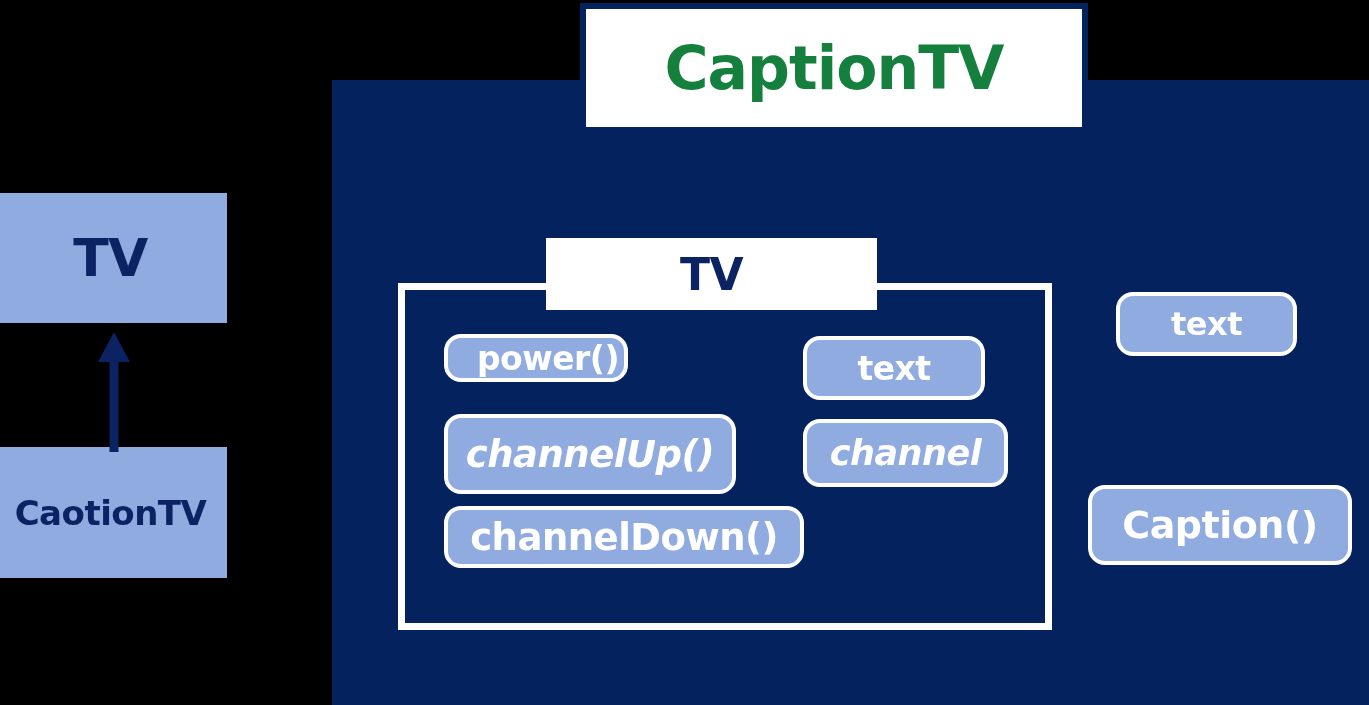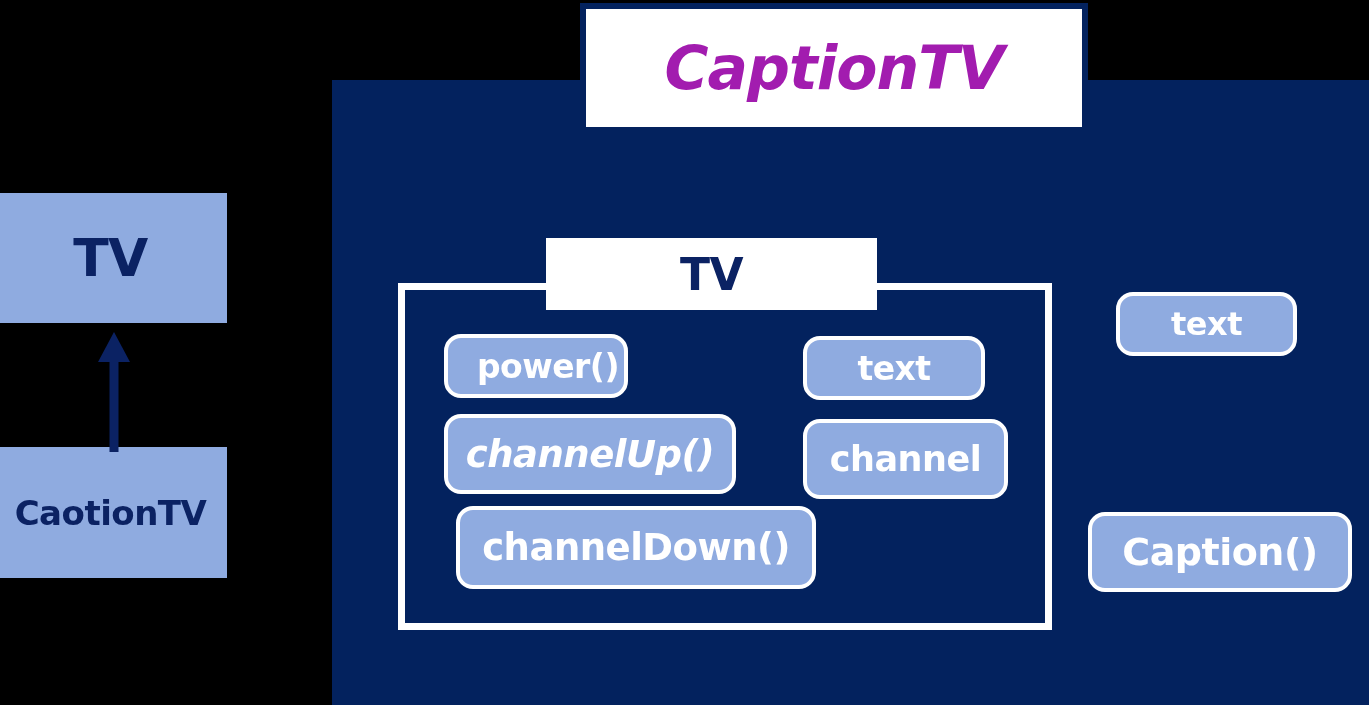--- a/index.html
+++ b/index.html
@@ -69,25 +69,24 @@
     width: 508px;
     height: 130px;
     background: #ffffff;
     border: 6px solid #03225e;
     box-sizing: border-box;
     display: flex;
     align-items: center;
     justify-content: center;
   }
   #title-box .title-text {
-    color: #a21caf;
+    color: #15803d;
     font-weight: bold;
     font-size: 60px;
     letter-spacing: -1px;
-    font-style: italic;
   }
 
   
   #class-body-rect {
     position: absolute;
     left: 398px;
     top: 283px;
     width: 654px;
     height: 347px;
     border: 7px solid #ffffff;
@@ -124,31 +123,31 @@
     color: #ffffff;
     font-weight: bold;
     display: flex;
     align-items: center;
     justify-content: center;
     white-space: nowrap;
     letter-spacing: -0.5px;
   }
 
   
-  #chip-power-method    { left: 444px; top: 334px; width: 184px; height: 64px;  font-size: 33px; padding-left: 24px; }
+  #chip-power-method    { left: 444px; top: 334px; width: 184px; height: 48px;  font-size: 33px; padding-left: 24px; }
   #chip-channelup       { left: 444px; top: 414px; width: 292px; height: 80px;  font-size: 37px; font-style: italic; }
-  #chip-channeldown     { left: 456px; top: 506px; width: 360px; height: 83px;  font-size: 37px; }
+  #chip-channeldown     { left: 444px; top: 506px; width: 360px; height: 62px;  font-size: 37px; }
 
   
   #chip-power-attr      { left: 803px; top: 336px; width: 182px; height: 64px;  font-size: 33px; }
-  #chip-channel-attr    { left: 803px; top: 419px; width: 205px; height: 80px;  font-size: 35px; }
+  #chip-channel-attr    { left: 803px; top: 419px; width: 205px; height: 68px;  font-size: 35px; font-style: italic; }
 
   
   #chip-text            { left: 1116px; top: 292px; width: 181px; height: 64px; font-size: 32px; }
-  #chip-caption         { left: 1088px; top: 485px; width: 264px; height: 80px; font-size: 38px; margin-top: 27px; }
+  #chip-caption         { left: 1088px; top: 485px; width: 264px; height: 80px; font-size: 38px; }
 </style>
 </head>
 <body>
 
 <div id="stage">
 
   <div id="navy-panel"></div>
 
   <div class="plain-box" id="left-tv-box">
     <span>TV</span>

